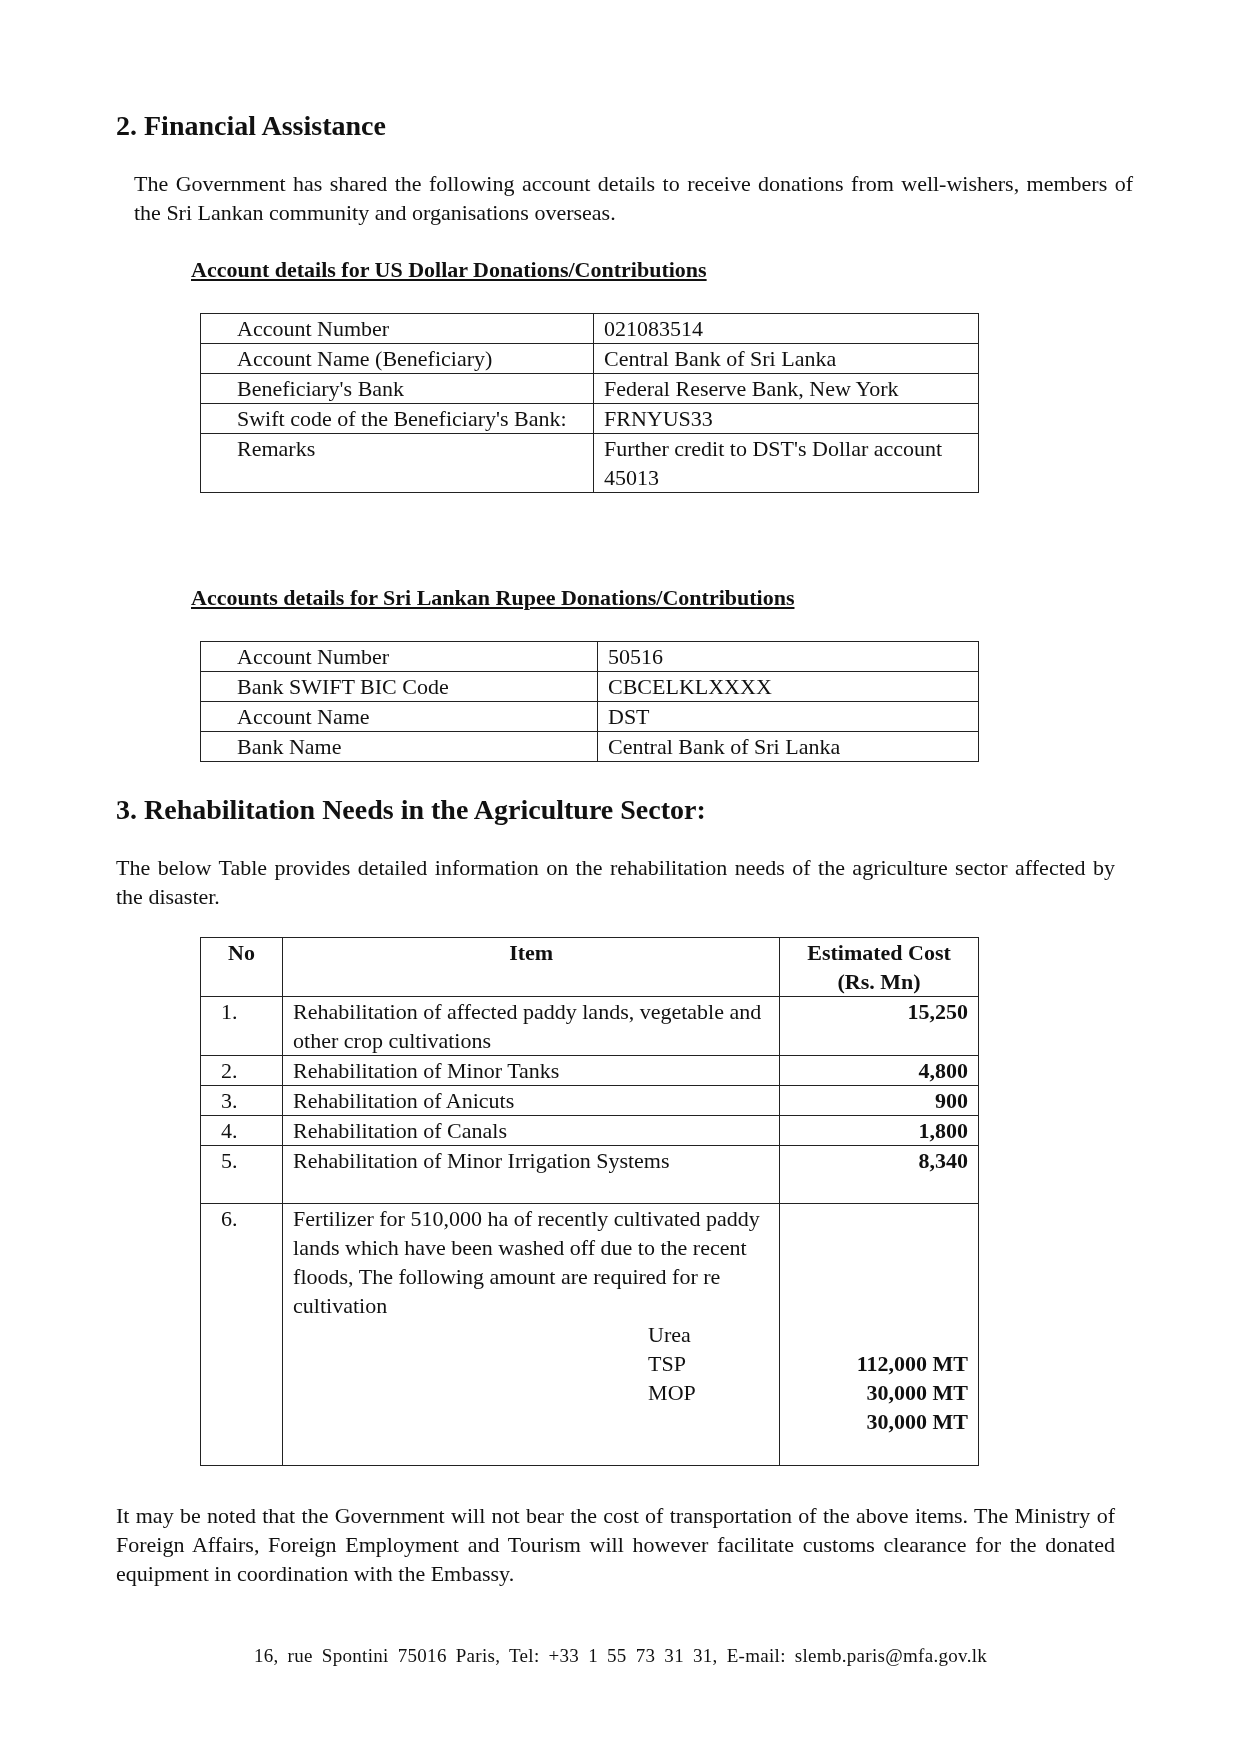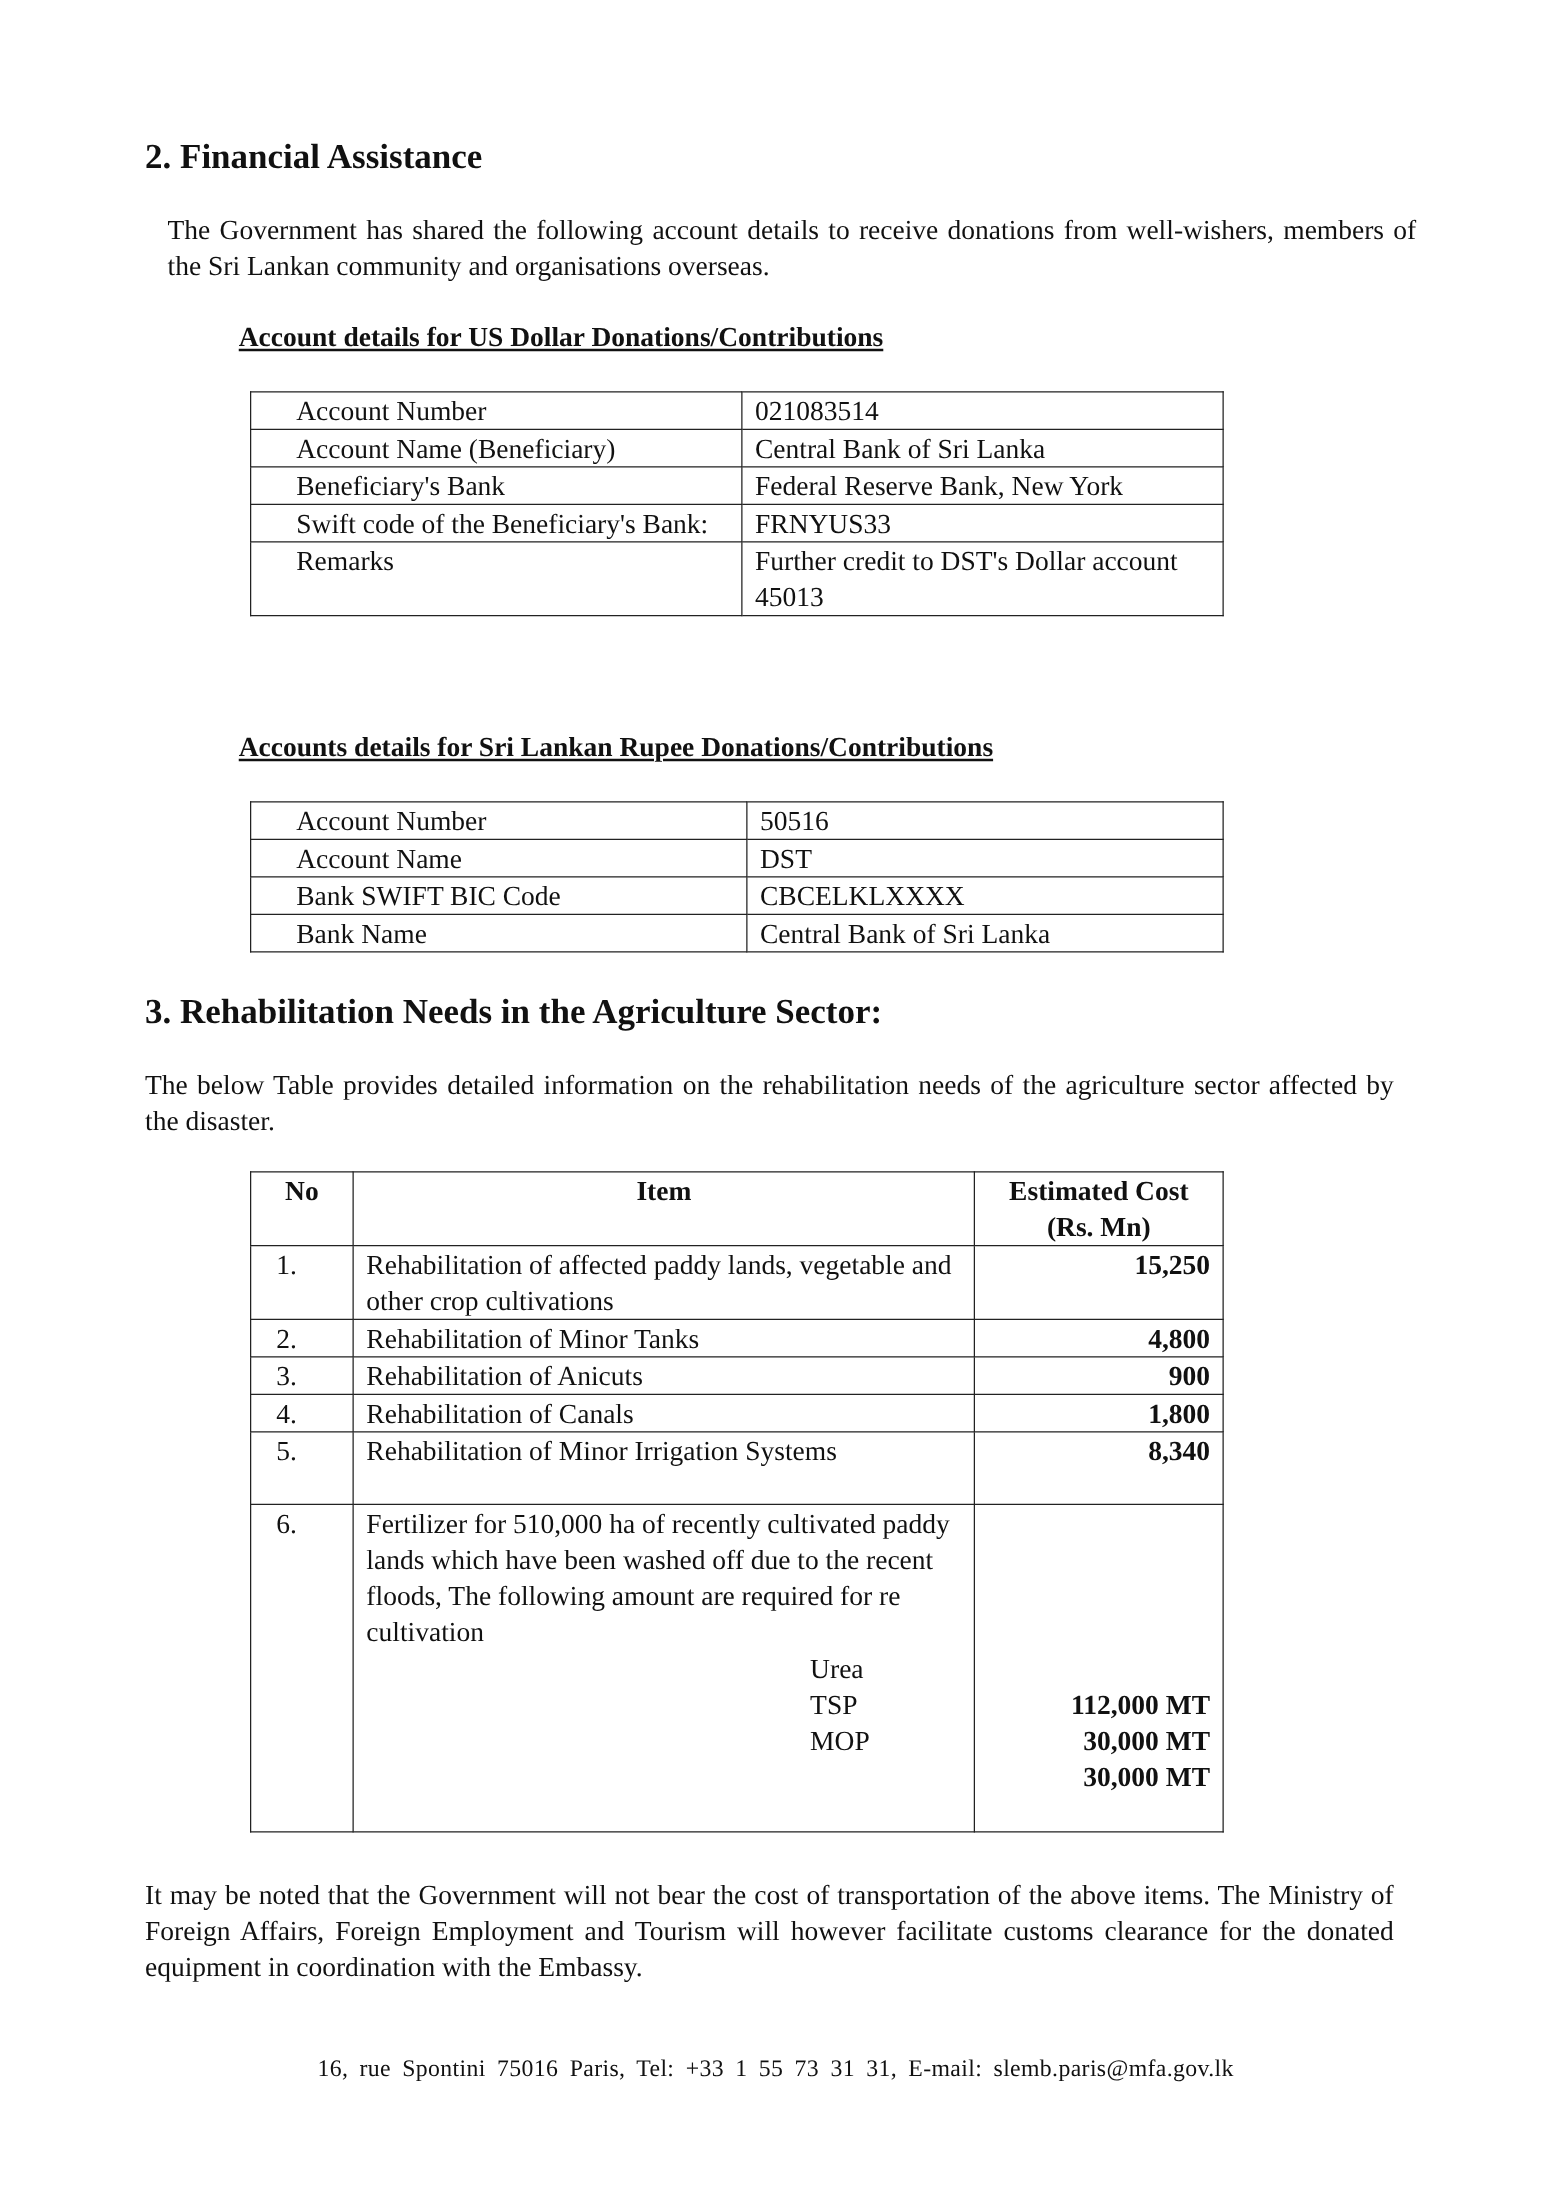--- a/index.html
+++ b/index.html
@@ -64,26 +64,26 @@
 </table>
 
 <div class="abs sub" style="left:191px; top:585px;">Accounts details for Sri Lankan Rupee Donations/Contributions</div>
 <table class="abs acct" style="left:200px; top:641px; width:779px;">
   <tbody>
     <tr>
         <td class="k" style="width:350px;">Account Number</td>
         <td>50516</td>
       </tr>
     <tr>
+        <td class="k" style="width:350px;">Bank SWIFT BIC Code</td>
+        <td>CBCELKLXXXX</td>
+      </tr>
+    <tr>
         <td class="k" style="width:350px;">Account Name</td>
         <td>DST</td>
-      </tr>
-    <tr>
-        <td class="k" style="width:350px;">Bank SWIFT BIC Code</td>
-        <td>CBCELKLXXXX</td>
       </tr>
     <tr>
         <td class="k" style="width:350px;">Bank Name</td>
         <td>Central Bank of Sri Lanka</td>
       </tr>
   </tbody>
 </table>
 
 <div class="abs h2" style="left:116px; top:794px;">3. Rehabilitation Needs in the Agriculture Sector:</div>
 <div class="abs para" style="left:116px; top:853px; width:999px;">The below Table provides detailed information on the rehabilitation needs of the agriculture sector affected by the disaster.</div>

